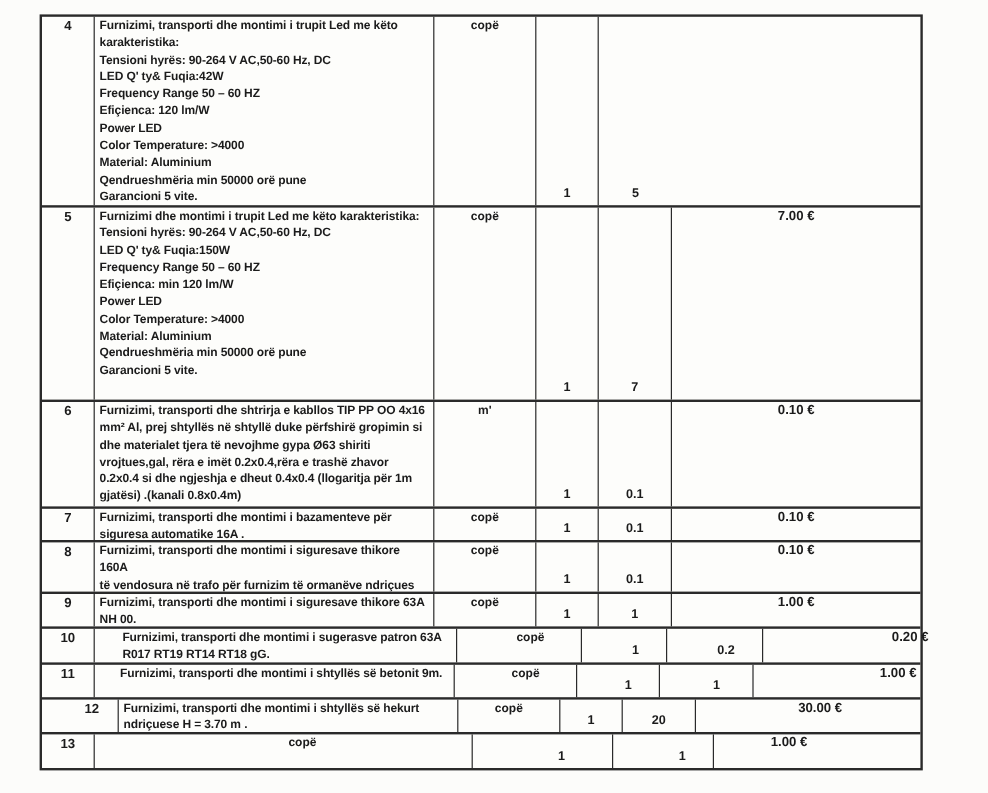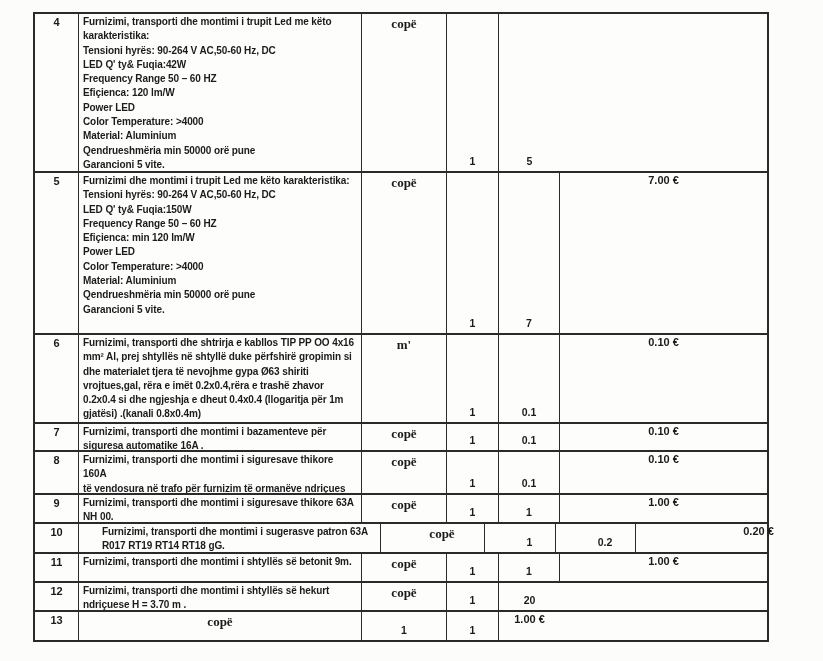--- a/index.html
+++ b/index.html
@@ -31,23 +31,23 @@
   }
   .trow:last-child{border-bottom:none;}
   
   .trow:nth-child(1){height:159px;}
   .trow:nth-child(2){height:162px;}
   .trow:nth-child(3){height:89px;}
   .trow:nth-child(4){height:28px;}
   .trow:nth-child(5){height:43px;}
   .trow:nth-child(6){height:29px;}
   .trow:nth-child(7){height:30px;gap:19px;}
-  .trow:nth-child(8){height:29px;}
-  .trow:nth-child(9){height:29px;}
-  .trow:nth-child(10){height:28px;}
+  .trow:nth-child(8){height:29px;gap:17px;}
+  .trow:nth-child(9){height:29px;padding-left:20px;}
+  .trow:nth-child(10){height:28px;gap:32px;}
   .cell{
     box-sizing:border-box;
     border-right:1.6px solid #2a2a2a;
     overflow:hidden;
     color:#1b1b1b;
     font-weight:bold;
   }
   .cell:last-child{border-right:none;}
   .c-nr{
     text-align:center;
@@ -57,22 +57,21 @@
   .c-desc{
     padding:1px 4px 0 4px;
     font-size:10px;
     line-height:14.3px;
     white-space:pre-line;
     letter-spacing:-0.1px;
   }
   .c-unit{
     text-align:center;
     padding-top:2px;
-    font-size:13px;
-    font-family:Liberation Serif, serif;
+    font-size:10px;
   }
   .c-qty{
     display:flex;
     align-items:flex-end;
     justify-content:center;
     padding-bottom:4px;
     font-size:10.5px;
   }
   .c-price{
     text-align:center;
@@ -185,20 +184,21 @@
       <div class="cell c-price">1.00 €</div>
     </div>
 
     <div class="trow">
       <div class="cell c-nr">12</div>
       <div class="cell c-desc">Furnizimi, transporti dhe montimi i shtyllës së hekurt
 ndriçuese  H = 3.70  m .</div>
       <div class="cell c-unit">copë</div>
       <div class="cell c-qty">1</div>
       <div class="cell c-qty">20</div>
+      <div class="cell c-price">30.00 €</div>
     </div>
 
     <div class="trow">
       <div class="cell c-nr">13</div>
       <div class="cell c-unit">copë</div>
       <div class="cell c-qty">1</div>
       <div class="cell c-qty">1</div>
       <div class="cell c-price">1.00 €</div>
     </div>
 

